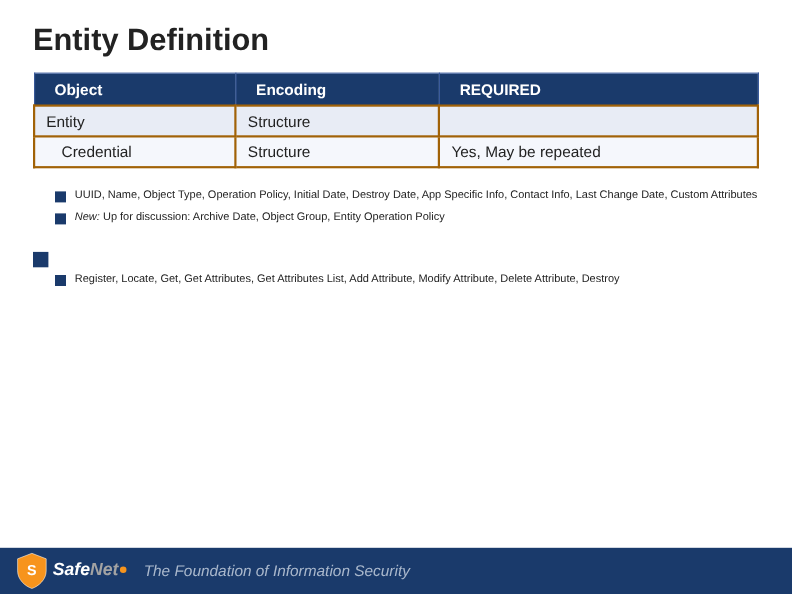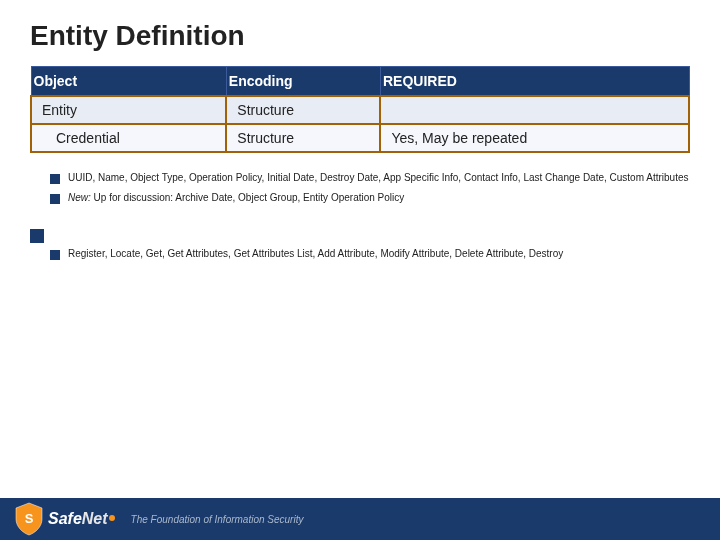--- a/index.html
+++ b/index.html
@@ -35,21 +35,21 @@
       margin-bottom: 18px;
       font-size: 14px;
     }
 
     .definition-table thead tr {
       background-color: #1a3a6b;
       color: #ffffff;
     }
 
     .definition-table thead th {
-      padding: 6px 2px;
+      padding: 6px 18px;
       text-align: left;
       font-weight: bold;
       border: 1px solid #3a5a9b;
     }
 
     .definition-table tbody tr:nth-child(odd) {
       background-color: #e8ecf5;
     }
 
     .definition-table tbody tr:nth-child(even) {
@@ -143,41 +143,41 @@
     .logo-safe {
       font-size: 16px;
       font-weight: bold;
       color: #ffffff;
       font-style: italic;
     }
 
     .logo-net {
       font-size: 16px;
       font-weight: bold;
-      color: #e5e5e5;
+      color: #a3a3a3;
       font-style: italic;
     }
 
     .logo-dot {
       width: 6px;
       height: 6px;
       background: #f7941d;
       border-radius: 50%;
       margin-left: 1px;
       margin-bottom: 2px;
     }
 
     .logo-shield {
       width: 30px;
       height: 34px;
       margin-right: 4px;
     }
 
     .footer-tagline {
-      font-size: 10px;
+      font-size: 14px;
       color: #aab8cc;
       margin-left: 6px;
       font-style: italic;
     }
 
     .section-block {
       margin-bottom: 8px;
     }
   </style>
 </head>

